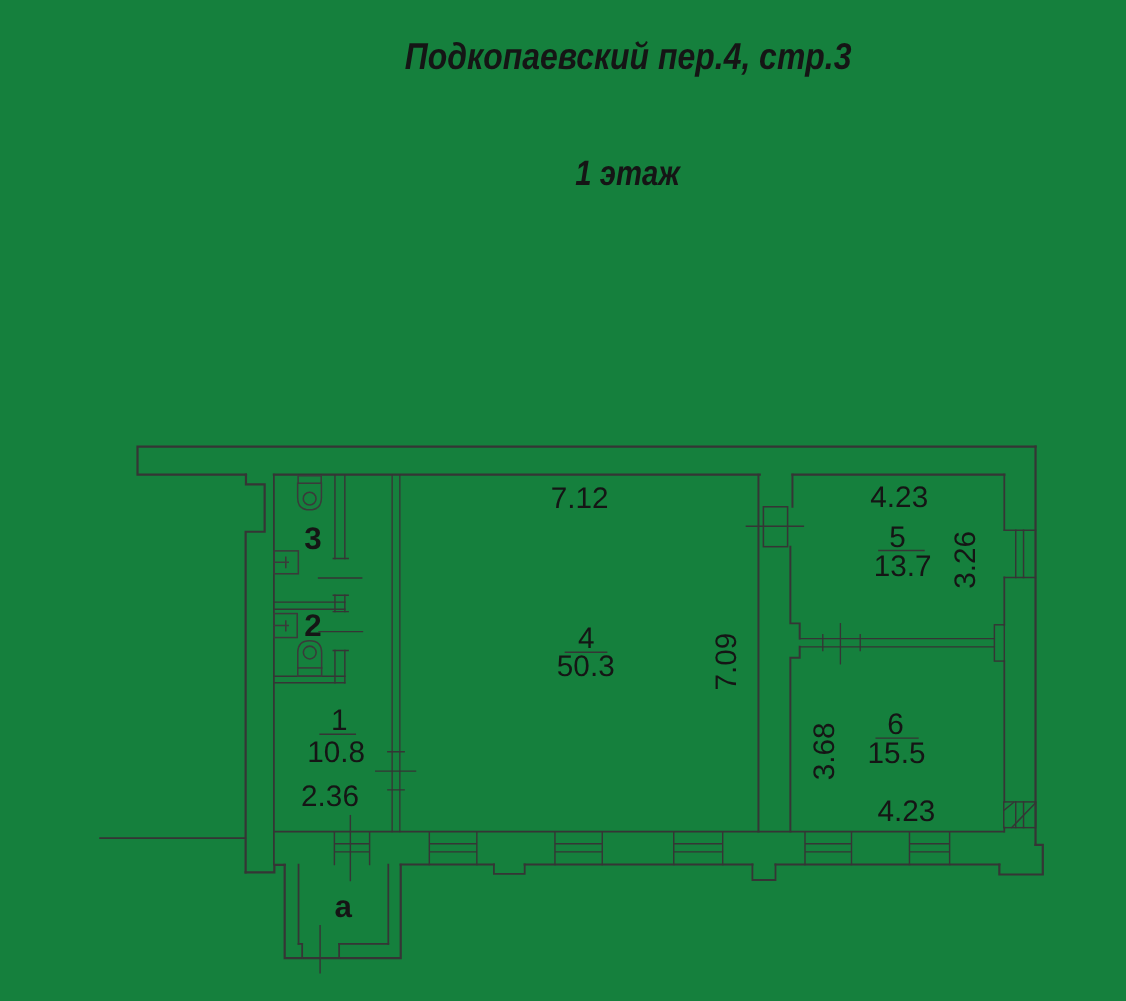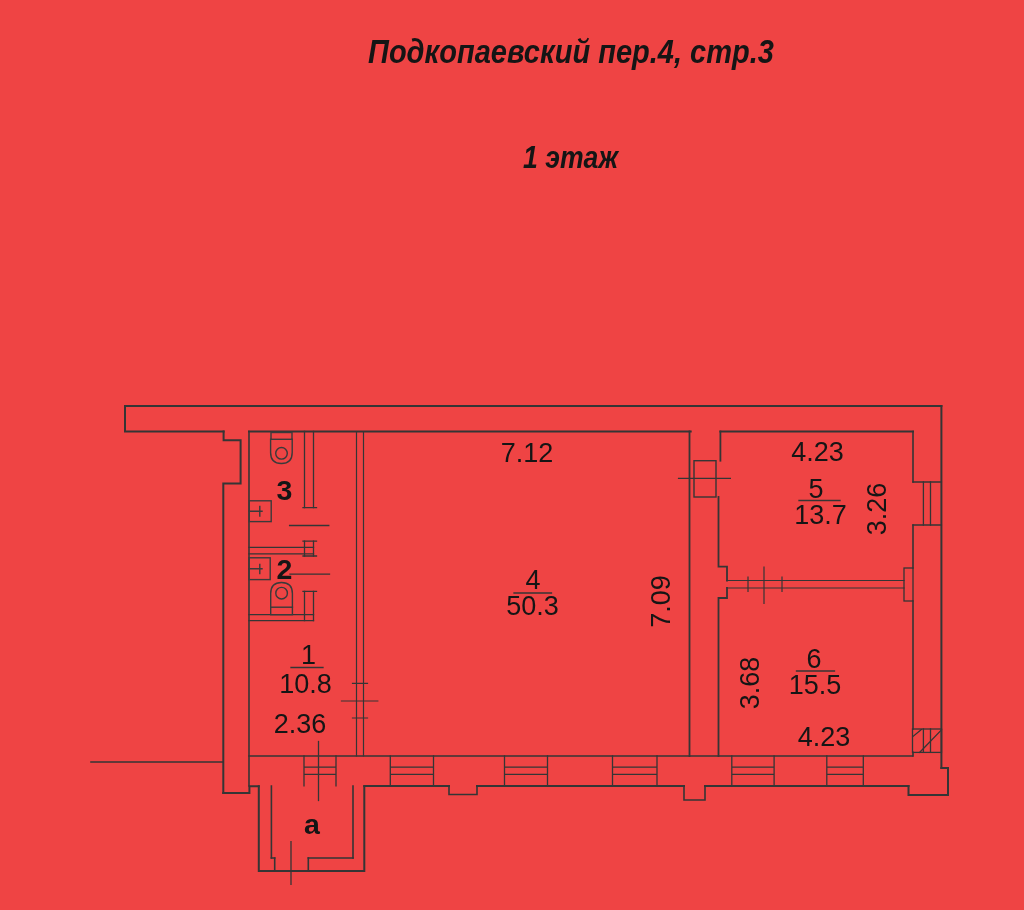--- a/index.html
+++ b/index.html
@@ -1,16 +1,16 @@
 <!DOCTYPE html>
 <html><head>
 <meta charset="utf-8">
 <style>
   html,body{margin:0;padding:0;background:#ffffff;}
-  .page{position:relative;width:1024px;height:910px;background:#ef4444;overflow:hidden;
+  .page{position:relative;width:1024px;height:910px;background:#15803d;overflow:hidden;
         font-family:"Liberation Sans", sans-serif;}
   svg{position:absolute;left:0;top:0;}
   text{fill:#151515;}
   .dim{font-size:27px;}
   .roomnum{font-size:27px;}
   .blab{font-size:28.5px;font-weight:bold;}
 </style>
 </head>
 <body>
 <div class="page">

